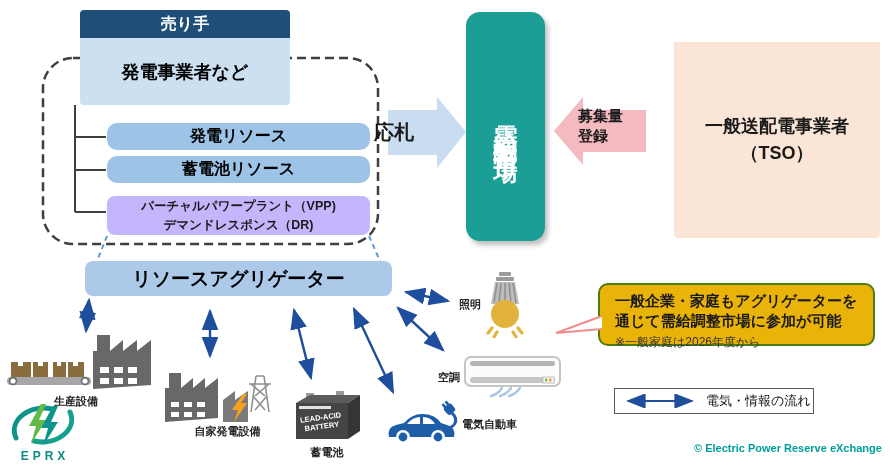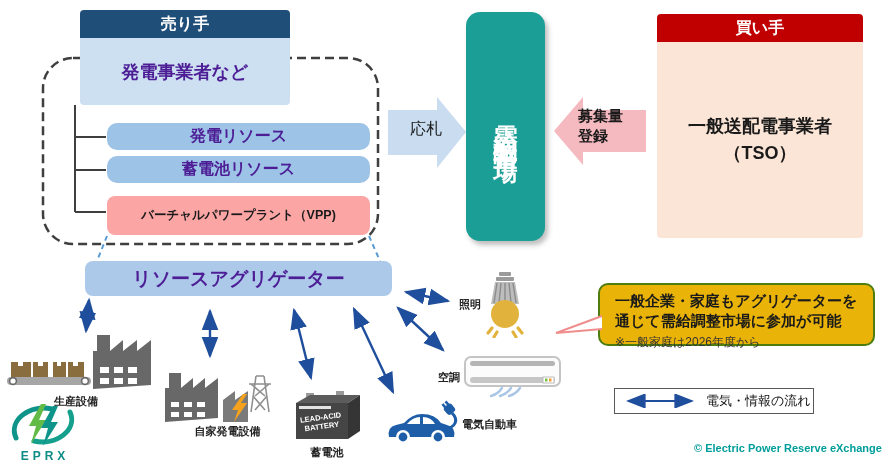--- a/index.html
+++ b/index.html
@@ -2,36 +2,36 @@
 <html><head>
 <meta charset="utf-8">
 <style>
   html,body{margin:0;padding:0;background:#fff;}
   .canvas{
     position:relative;width:882px;height:468px;overflow:hidden;background:#fff;
     font-family:"Liberation Sans","DejaVu Sans",sans-serif;color:#1a1a1a;
   }
   .abs{position:absolute;}
   .hdr{display:flex;align-items:center;justify-content:center;font-weight:bold;font-size:16px;color:#fff;}
-  .boxtxt{display:flex;align-items:center;justify-content:center;font-weight:bold;color:#4c1d95;}
+  .boxtxt{display:flex;align-items:center;justify-content:center;font-weight:bold;color:#000000;}
   .seller-header{left:80px;top:10px;width:210px;height:28px;background:#1F4E79;border-radius:4px 4px 0 0;z-index:3;}
   .seller-body{left:80px;top:38px;width:210px;height:67px;background:#CDE0F2;font-size:18px;border-radius:0 0 4px 4px;z-index:3;}
   .resbox{left:107px;width:263px;background:#9DC3E6;border-radius:10px;z-index:3;font-size:16px;}
   .res1{top:123px;height:27px;}
   .res2{top:156px;height:27px;}
-  .vppbox{left:107px;top:196px;width:263px;height:39px;background:#fca5a5;border-radius:8px;z-index:3;
+  .vppbox{left:107px;top:196px;width:263px;height:39px;background:#c4b5fd;border-radius:8px;z-index:3;
     display:flex;flex-direction:column;align-items:center;justify-content:center;font-weight:bold;font-size:12.5px;line-height:1.5;}
   .market{left:466px;top:12px;width:79px;height:229px;background:#1B9E96;border-radius:14px;z-index:3;
     display:flex;align-items:center;justify-content:center;box-shadow:3px 4px 5px rgba(110,110,110,.45);}
   .market-title{writing-mode:vertical-rl;text-orientation:upright;color:#fff;font-weight:bold;font-size:24px;letter-spacing:7px;}
   .buyer-header{left:657px;top:14px;width:206px;height:28px;background:#C00000;border-radius:4px 4px 0 0;z-index:3;}
-  .buyer-body{left:657px;top:42px;width:206px;height:196px;background:#FBE5D6;z-index:3;border-radius:0 0 4px 4px;
+  .buyer-body{left:674px;top:42px;width:206px;height:196px;background:#FBE5D6;z-index:3;border-radius:0 0 4px 4px;
     display:flex;flex-direction:column;align-items:center;justify-content:center;font-weight:bold;font-size:18px;line-height:1.5;}
   .aggr{left:85px;top:261px;width:307px;height:35px;background:#ACC9EA;border-radius:8px;z-index:3;font-size:19px;}
-  .bid-label{left:404px;top:119px;width:44px;text-align:center;font-weight:normal;font-size:16px;z-index:4;}
+  .bid-label{left:372px;top:119px;width:44px;text-align:center;font-weight:bold;font-size:20px;z-index:4;}
   .reg-label{left:578px;top:106px;width:70px;font-weight:bold;font-size:15px;line-height:1.3;z-index:4;}
   .devlabel{font-size:11px;font-weight:600;color:#222;z-index:4;}
   .bubble{left:598px;top:283px;width:277px;height:63px;background:#eab308;border:2px solid #4d7c0f;border-radius:10px;z-index:4;
     box-sizing:border-box;padding:6px 8px 4px 15px;}
   .bubble .b1{font-weight:bold;font-size:15px;line-height:1.35;white-space:nowrap;}
   .bubble .b3{font-size:12px;color:#333;margin-top:2px;white-space:nowrap;}
   .legend{left:614px;top:388px;width:200px;height:26px;border:1.5px solid #595959;background:#fff;z-index:4;
     box-sizing:border-box;display:flex;align-items:center;}
   .legend-label{font-size:13px;color:#111;margin-left:9px;white-space:nowrap;}
   .copyright{left:694px;top:442px;font-size:11px;font-weight:bold;color:#009E9B;z-index:4;white-space:nowrap;}
@@ -74,33 +74,33 @@
       <line x1="398" y1="308" x2="443" y2="350" marker-start="url(#as)" marker-end="url(#ae)"></line>
     </g>
   </svg>
 
   <div class="abs hdr seller-header">売り手</div>
   <div class="abs boxtxt seller-body">発電事業者など</div>
   <div class="abs boxtxt resbox res1">発電リソース</div>
   <div class="abs boxtxt resbox res2">蓄電池リソース</div>
   <div class="abs vppbox">
     <span>バーチャルパワープラント（VPP)</span>
+    <span>デマンドレスポンス（DR)</span>
   </div>
 
   <div class="abs bid-label">応札</div>
   <div class="abs reg-label">
     <div>募集量</div>
     <div>登録</div>
   </div>
 
   <div class="abs market">
     <div class="market-title">需給調整市場</div>
   </div>
 
-  <div class="abs hdr buyer-header">買い手</div>
   <div class="abs buyer-body">
     <span>一般送配電事業者</span>
     <span>（TSO）</span>
   </div>
 
   <div class="abs boxtxt aggr">リソースアグリゲーター</div>
 
   <svg class="abs icon" style="left:5px;top:331px;" width="150" height="62" viewBox="0 0 150 62">
     <rect x="2" y="46" width="84" height="8" rx="4" fill="#A6A6A6"></rect>
     <circle cx="8" cy="50" r="3.4" fill="#fff" stroke="#6A6A6A" stroke-width="1.6"></circle>

